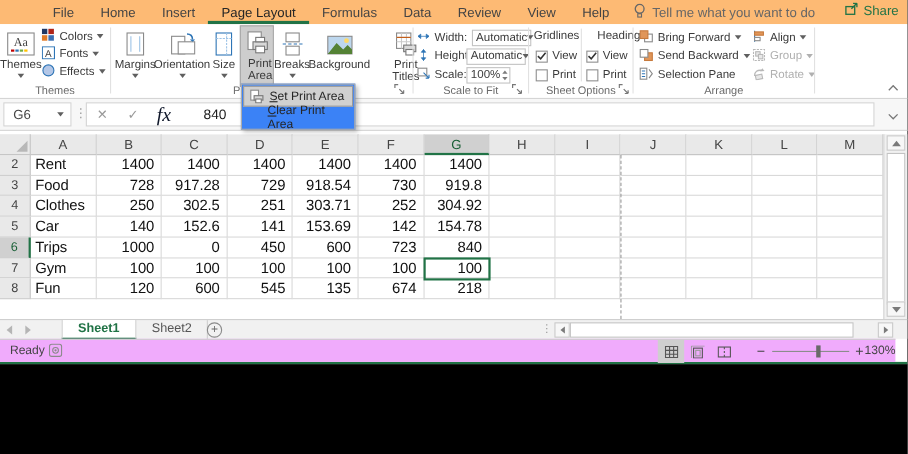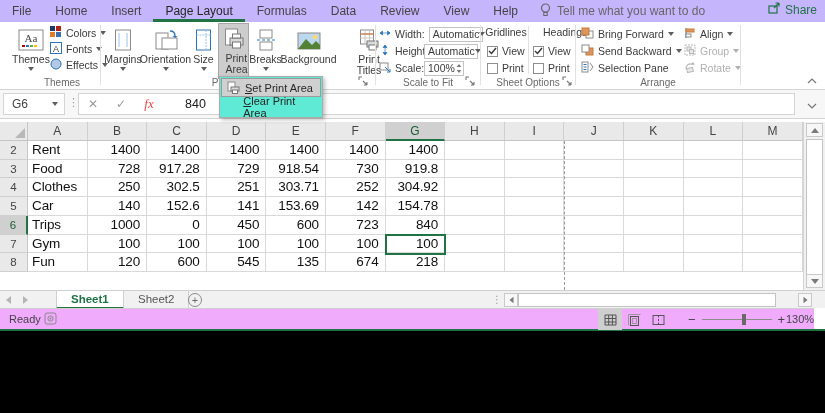--- a/index.html
+++ b/index.html
@@ -3,22 +3,22 @@
 <meta charset="utf-8">
 <style>
   * { margin:0; padding:0; box-sizing:border-box; }
   html,body { width:825px; height:413px; background:#000; overflow:hidden;
     font-family:"Liberation Sans","DejaVu Sans",sans-serif; }
   .win { position:relative; width:825px; height:331px; background:#fff;
     border-bottom:2px solid #217346; overflow:visible; }
   .abs { position:absolute; }
 
   
-  .tabs { position:absolute; left:0; top:0; width:825px; height:22px; background:#c4b5fd;
-    display:flex; align-items:center; font-size:12px; color:#444; }
+  .tabs { position:absolute; left:0; top:0; width:825px; height:22px; background:#fdba74;
+    display:flex; align-items:center; font-size:12px; color:#444;padding-left:36px; }
   .rtab { padding:0 12px; height:22px; line-height:22px; cursor:default; }
   .rtab.active { color:#262626; border-bottom:3px solid #217346; font-weight:400; }
   .tellme { display:flex; align-items:center; gap:6px; color:#666; margin-left:10px; }
   .share { position:absolute; right:8px; top:2px; display:flex; align-items:center; gap:4px;
     color:#217346; font-size:12px; }
 
   
   .ribbon { position:absolute; left:0; top:22px; width:825px; height:68px; background:#fff;
     border-bottom:1px solid #d5d5d5; font-size:10.5px; color:#3b3b3b; }
   .gdiv { position:absolute; top:3px; height:60px; width:1px; background:#e1e1e1; }
@@ -43,22 +43,22 @@
   
   .fbar { position:absolute; left:0; top:90px; width:825px; height:29px; background:#f7f7f7;
     border-bottom:1px solid #d4d4d4; font-size:12px; color:#444; }
   .namebox { position:absolute; left:3px; top:3px; width:62px; height:22px; background:#fff;
     border:1px solid #d4d4d4; display:flex; align-items:center; }
   .namebox .nm { padding-left:8px; flex:1; }
   .fsplit { position:absolute; left:68px; top:6px; color:#9a9a9a; font-size:11px; letter-spacing:0; }
   .fbtns { position:absolute; left:78px; top:3px; width:717px; height:22px; background:#fff;
     border:1px solid #d4d4d4; display:flex; align-items:center; }
   .fbtn { width:28px; text-align:center; color:#9a9a9a; font-size:12px; }
-  .fx { font-style:italic; font-family:"Liberation Serif","DejaVu Serif",serif; color:#ef4444;
-    font-size:13px; }
+  .fx { font-style:italic; font-family:"Liberation Serif","DejaVu Serif",serif; color:#0f172a;
+    font-size:18px; }
   .fval { margin-left:22px; color:#1a1a1a; font-size:12.5px; }
   .fchev { position:absolute; right:8px; top:8px; }
 
   
   .gridwrap { position:absolute; left:0; top:122px; width:803px; height:168px; overflow:hidden;
     background:#fff; }
   .colhdrs { position:absolute; left:0; top:0; height:19px; width:803px; display:flex; }
   .cornercell { width:28px; height:19px; background:#e9e9e9; border-right:1px solid #c6c6c6;
     border-bottom:1px solid #c6c6c6; position:relative; }
   .cornercell .cornertri { position:absolute; right:2px; bottom:2px; width:0; height:0;
@@ -121,21 +121,21 @@
   .viewbtns { position:absolute; left:598px; top:0; display:flex; height:21px; }
   .vbtn { width:24px; height:21px; display:flex; align-items:center; justify-content:center; }
   .vbtn.active { background:#cfcfcf; }
   .zoomctl { position:absolute; left:688px; top:0; height:21px; display:flex; align-items:center;
     gap:6px; color:#444; }
   .ztrack { position:relative; width:70px; height:1px; background:#8c8c8c; }
   .zhandle { position:absolute; left:40px; top:-5px; width:4px; height:11px; background:#696969; }
   .zlevel { position:absolute; left:786px; top:4px; }
 
   
-  .paMenu { position:absolute; left:219px; top:76px; width:104px; background:#5eead4;
+  .paMenu { position:absolute; left:219px; top:76px; width:104px; background:#3b82f6;
     border:1px solid #ababab; box-shadow:2px 2px 4px rgba(0,0,0,0.25); z-index:50;
     font-size:11px; color:#262626; padding:1px; }
   .mitem { height:19px; display:flex; align-items:center; gap:5px; padding:0 4px; }
   .mitem.hl { background:#d0d0d0; border:1px solid #9a9a9a; height:19px; }
   .mitem .mico { width:14px; display:flex; justify-content:center; }
   u { text-decoration:underline; }
 </style>
 </head>
 <body>
 
@@ -166,21 +166,21 @@
             <rect x="1" y="4" width="8" height="7" fill="none" stroke="#217346" stroke-width="1.2"></rect>
             <path d="M6 6 L11 1 M11 1 h-3.5 M11 1 v3.5" fill="none" stroke="#217346" stroke-width="1.2"></path>
           </svg>
       </span>
       <span>Share</span>
     </div>
   </div>
 
   <div class="ribbon">
 
-    <div class="abs" style="left:12px;top:0;width:100px;height:67px;">
+    <div class="abs" style="left:0;top:0;width:100px;height:67px;">
       <div class="bigbtn abs" style="left:2px;top:1px;width:34px;">
         <div class="bicon">
           <svg width="26" height="22" viewBox="0 0 26 22">
               <rect x="1" y="1" width="24" height="20" fill="#fff" stroke="#8a8a8a"></rect>
               <text x="13" y="13" font-size="11" text-anchor="middle" fill="#444" font-family="Liberation Serif,serif">Aa</text>
               <rect x="4" y="16" width="3" height="2" fill="#c00000"></rect>
               <rect x="8" y="16" width="3" height="2" fill="#2e75b6"></rect>
               <rect x="12" y="16" width="3" height="2" fill="#70ad47"></rect>
               <rect x="16" y="16" width="3" height="2" fill="#ffc000"></rect>
             </svg>

